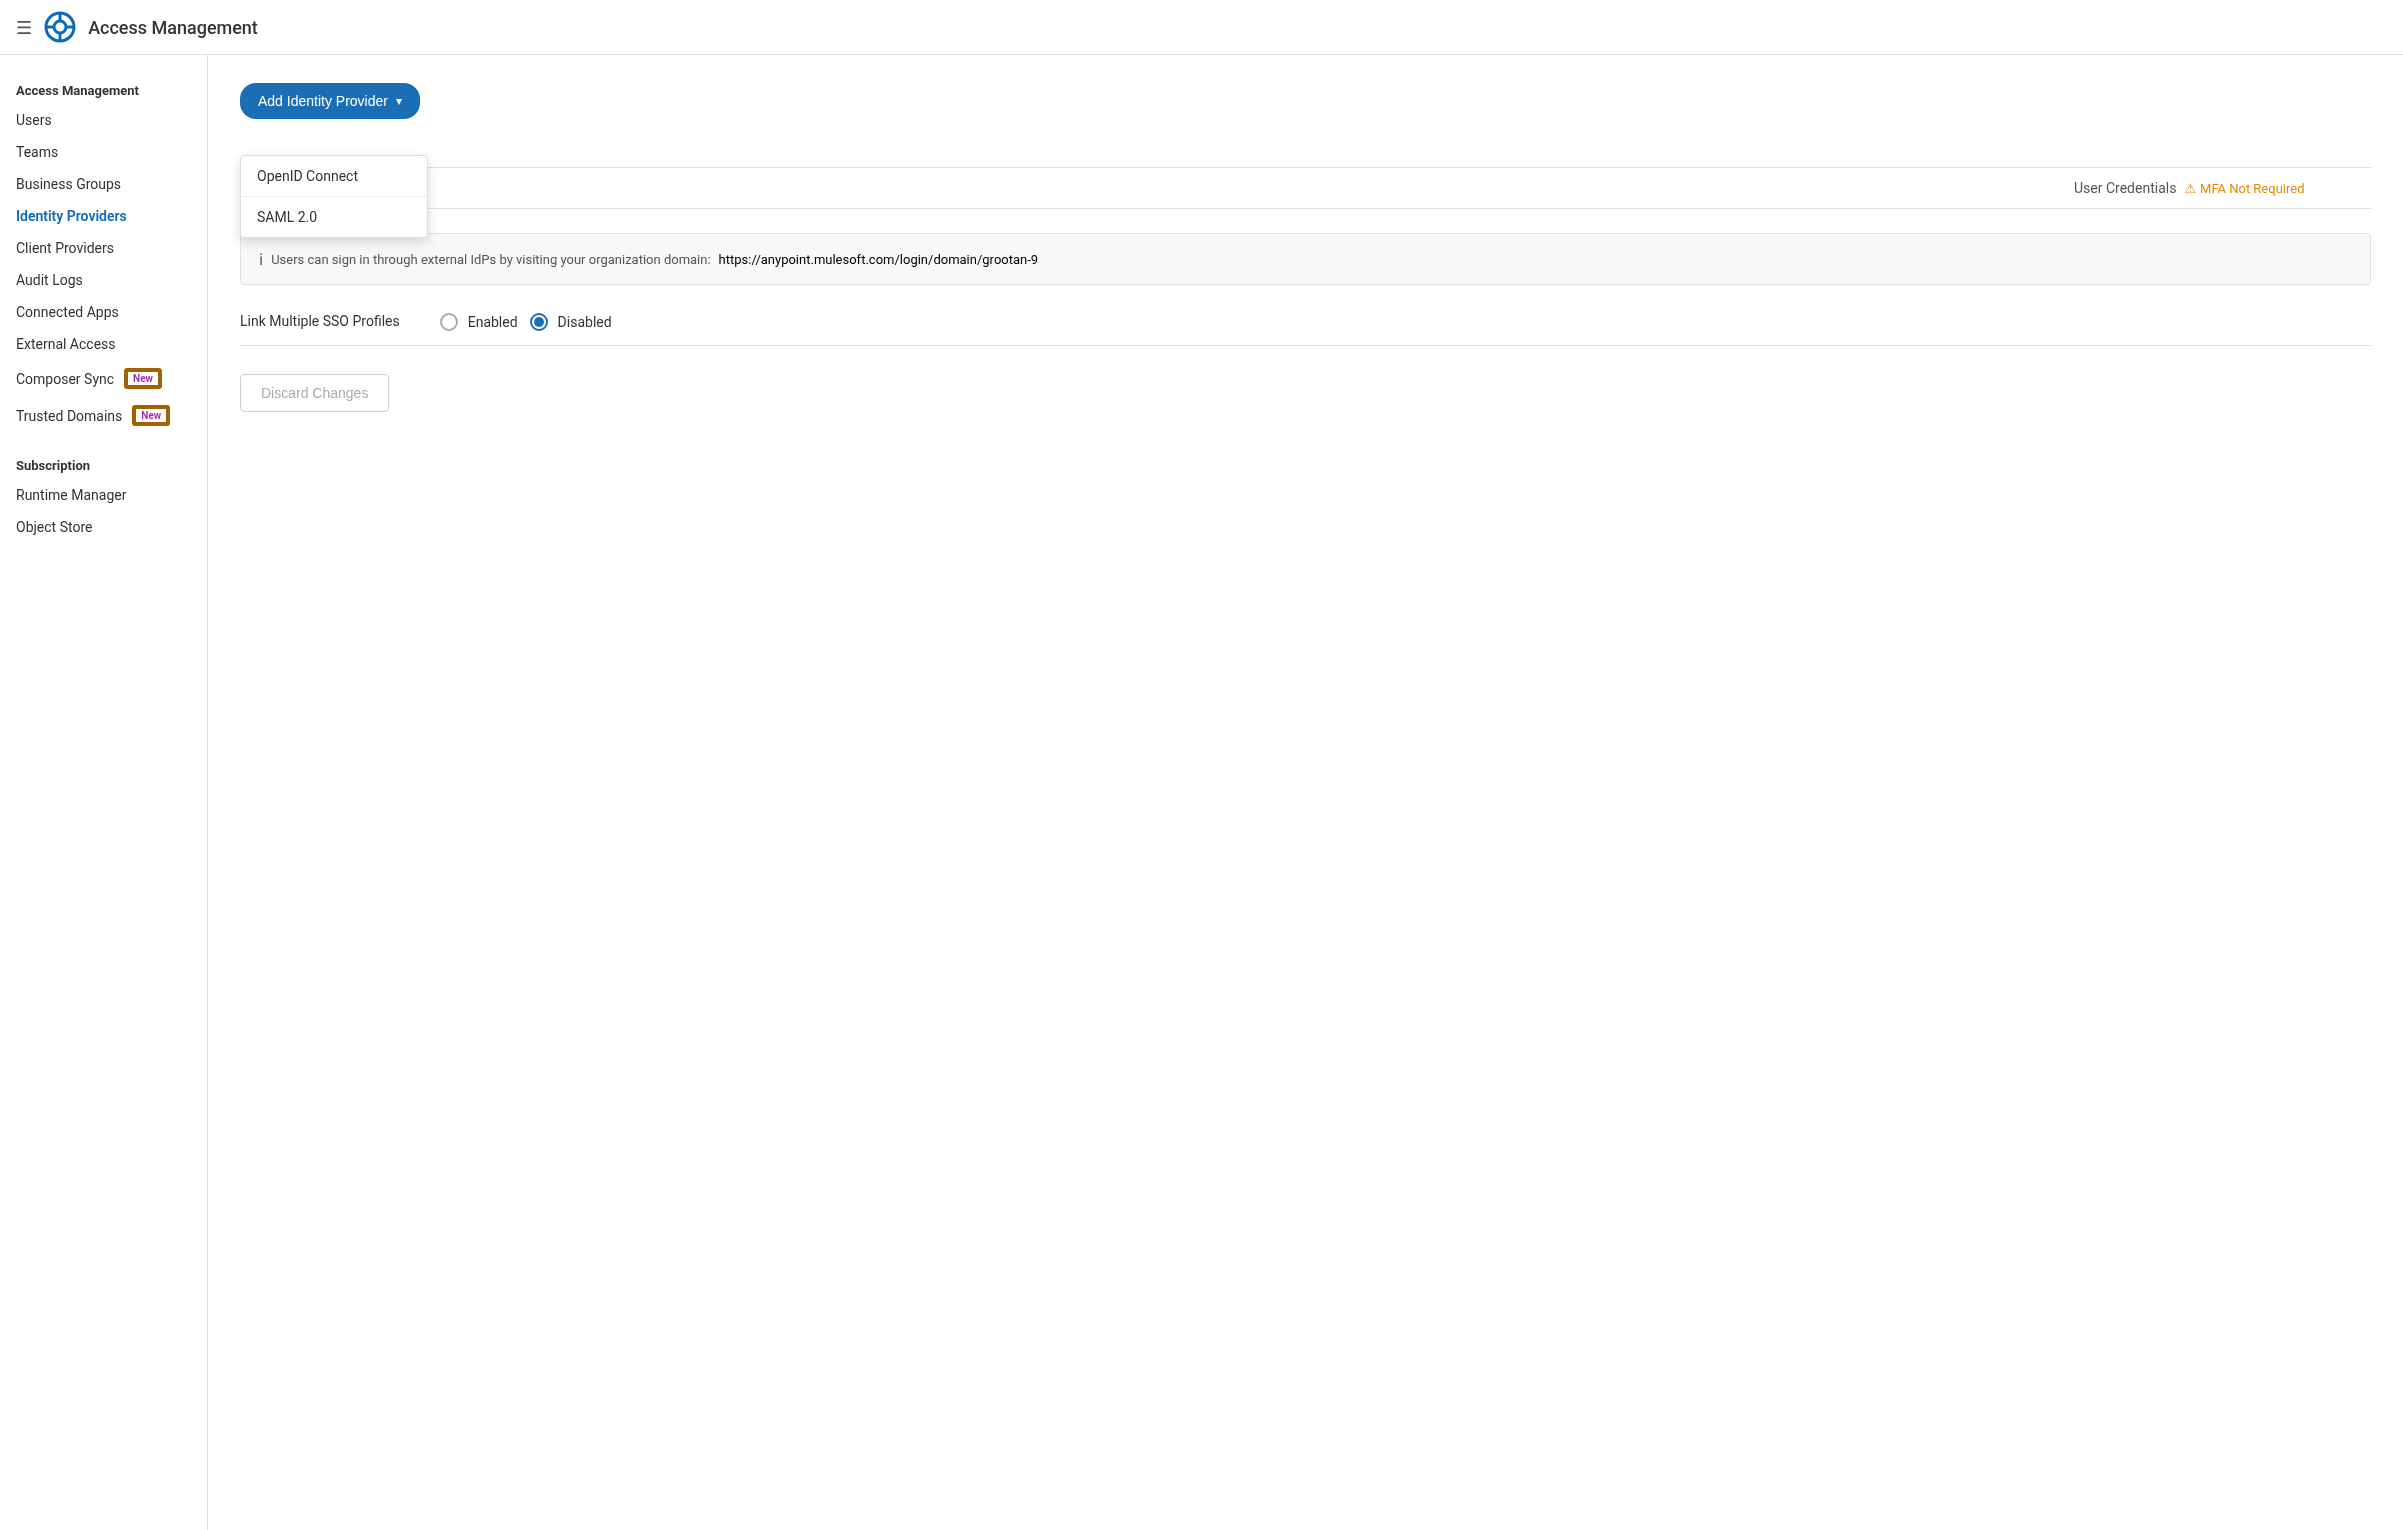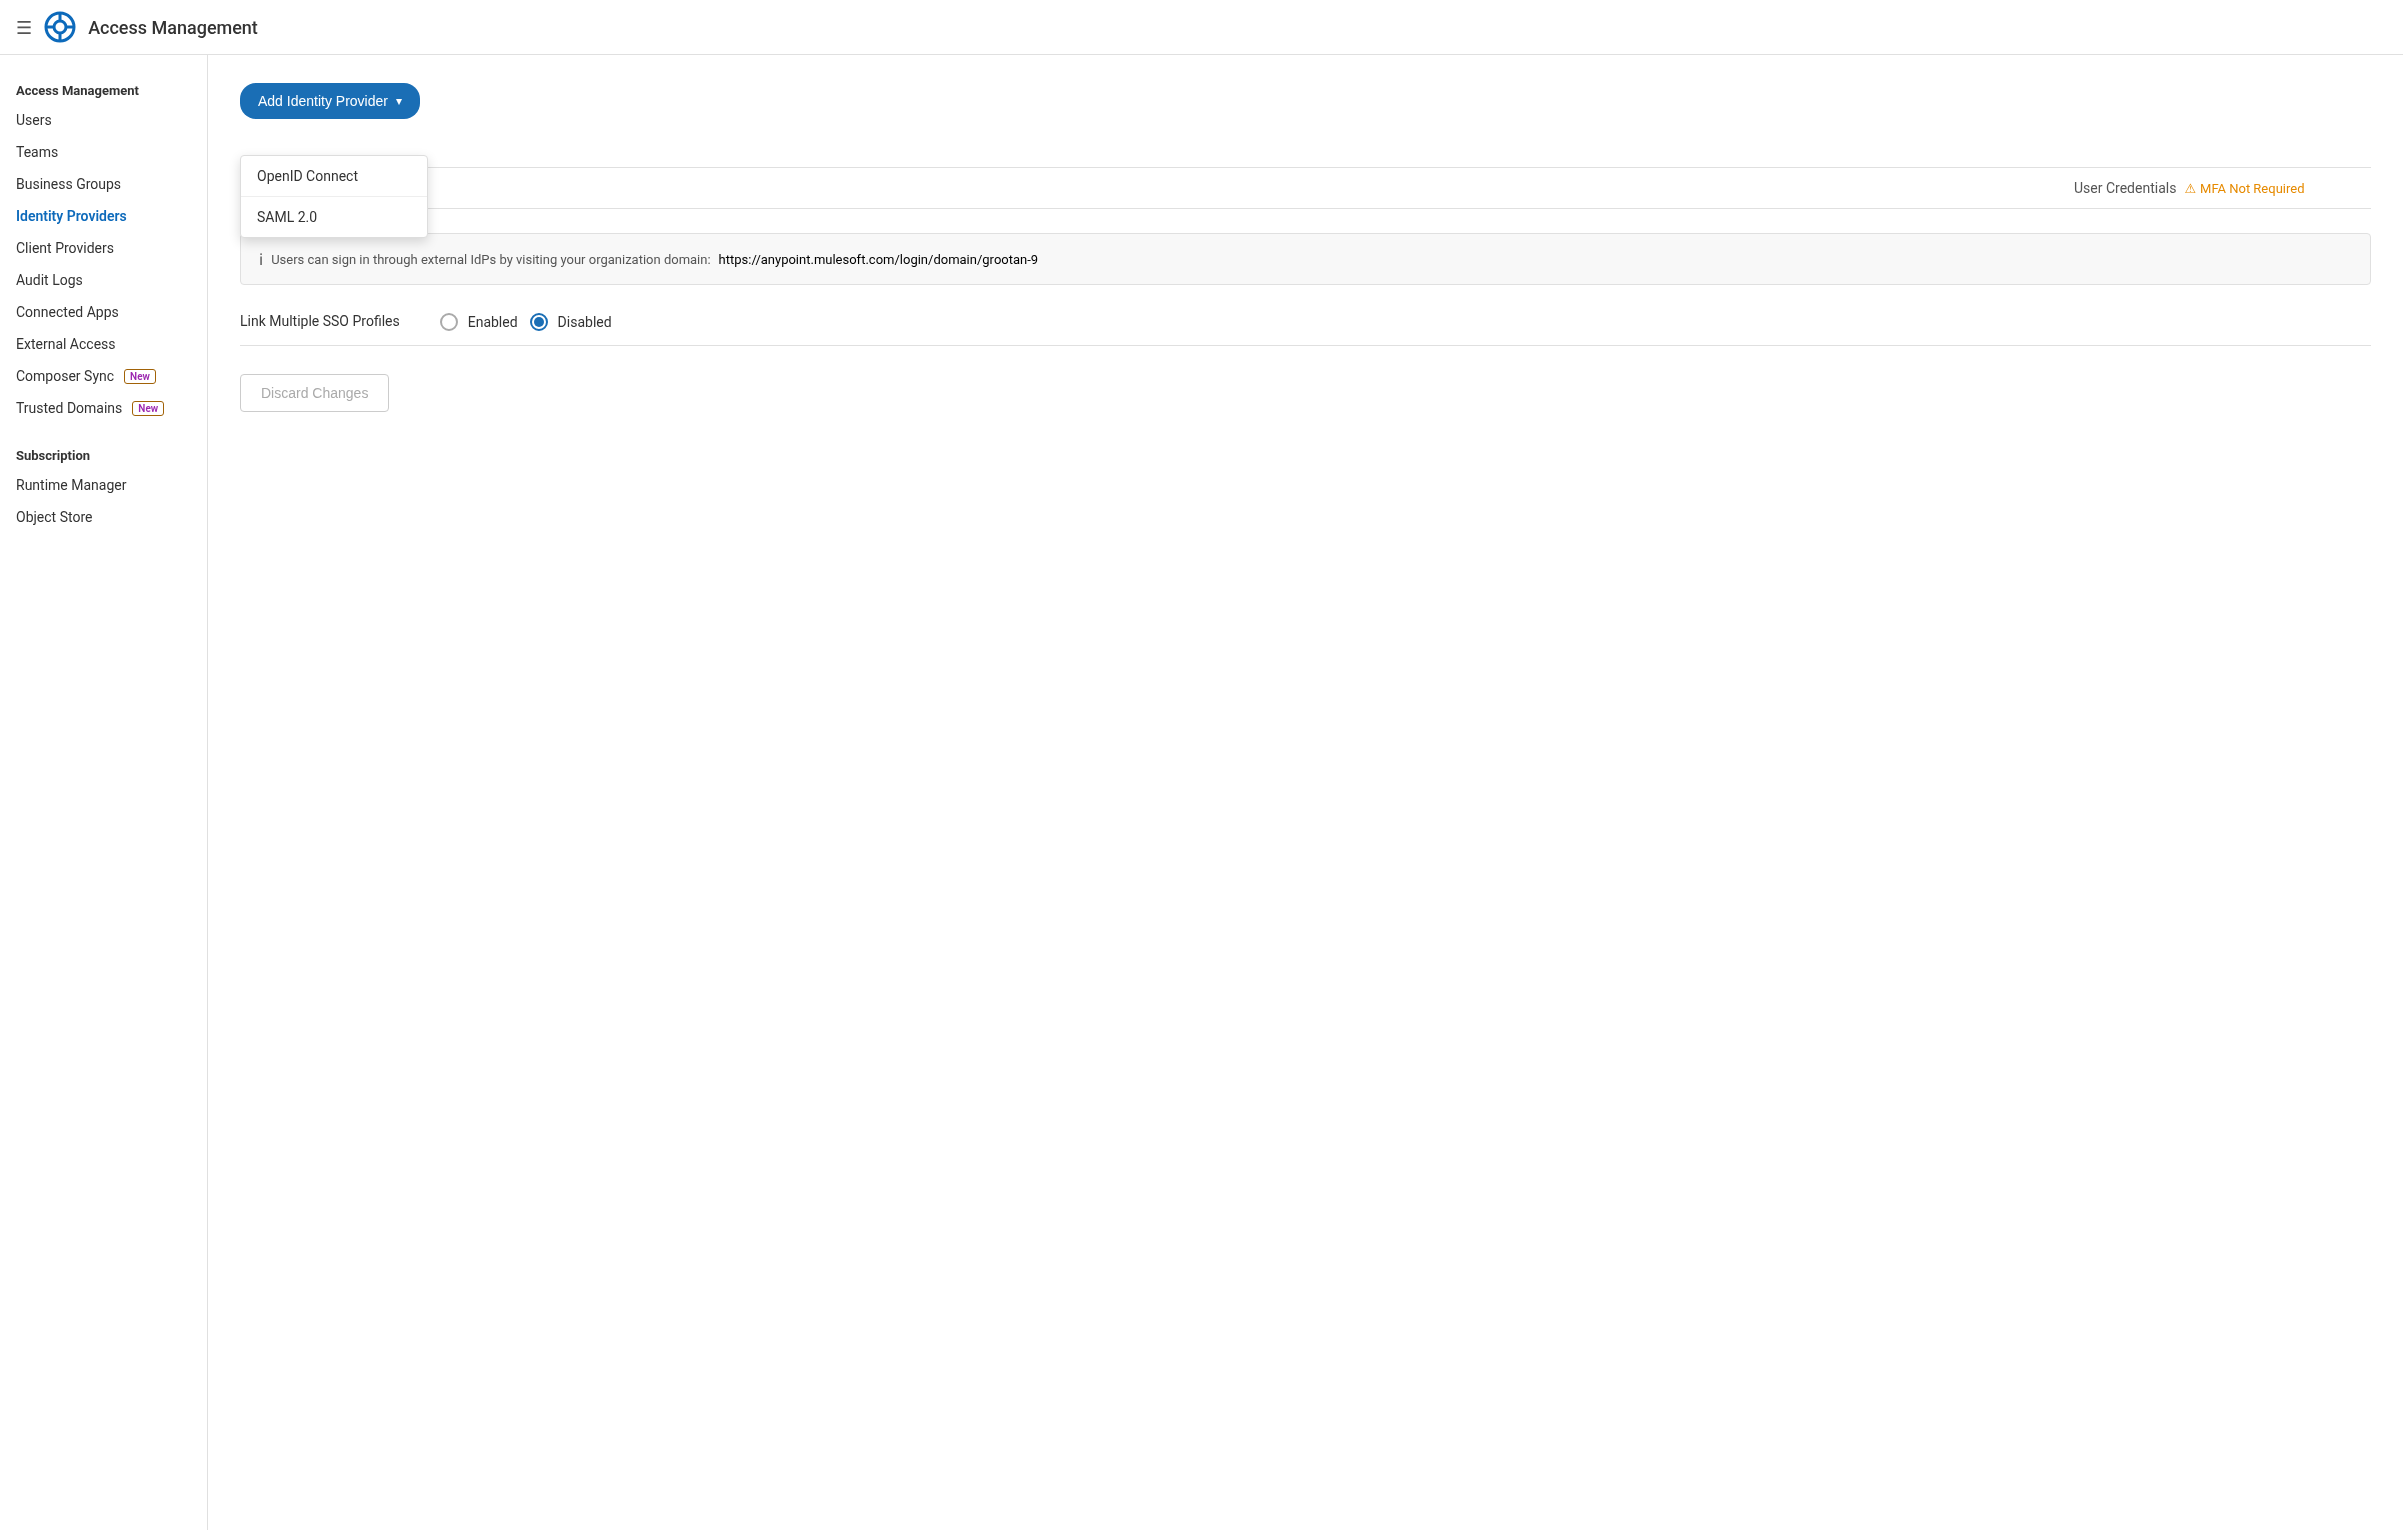--- a/index.html
+++ b/index.html
@@ -51,21 +51,21 @@
       gap: 6px;
       padding: 8px 16px;
       cursor: pointer;
       color: #333;
       font-size: 14px;
       text-decoration: none;
     }
     .sidebar-item.active { color: #0d6abb; font-weight: 600; }
     .new-badge {
       display: inline-block;
-      border: 1px solid #a16207;
+      border: 4px solid #a16207;
       color: #9c27b0;
       font-size: 10px;
       padding: 1px 5px;
       border-radius: 3px;
       font-weight: 600;
       margin-left: 4px;
     }
 
     
     .main {

